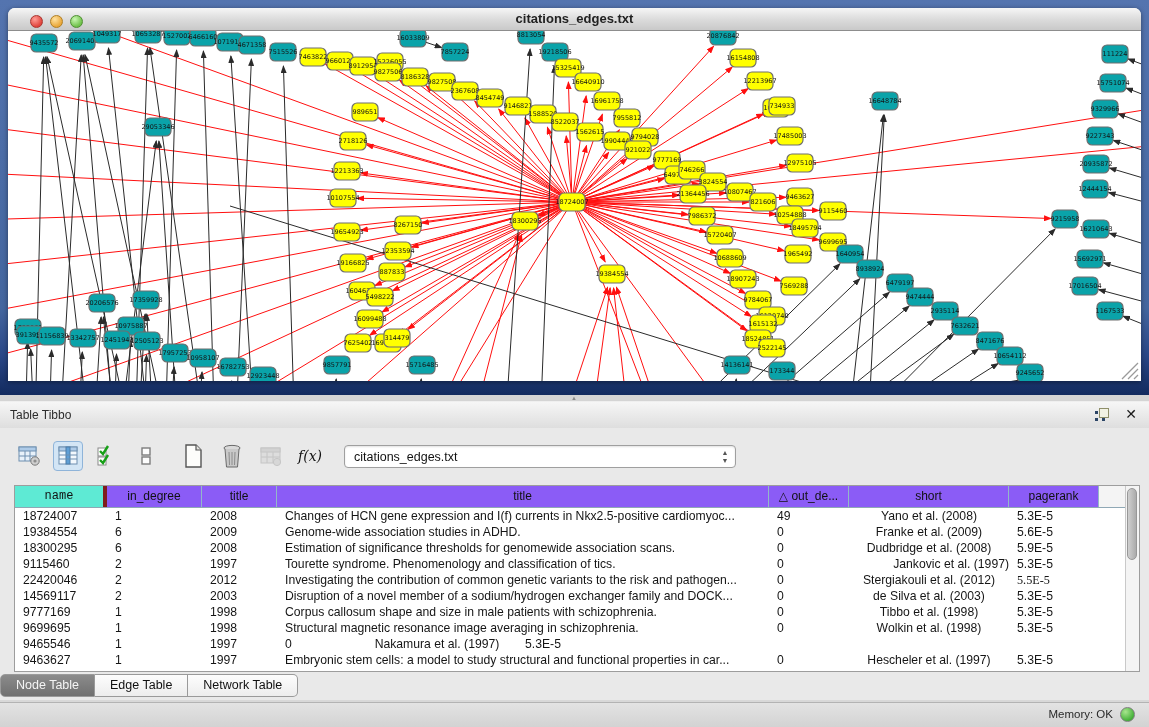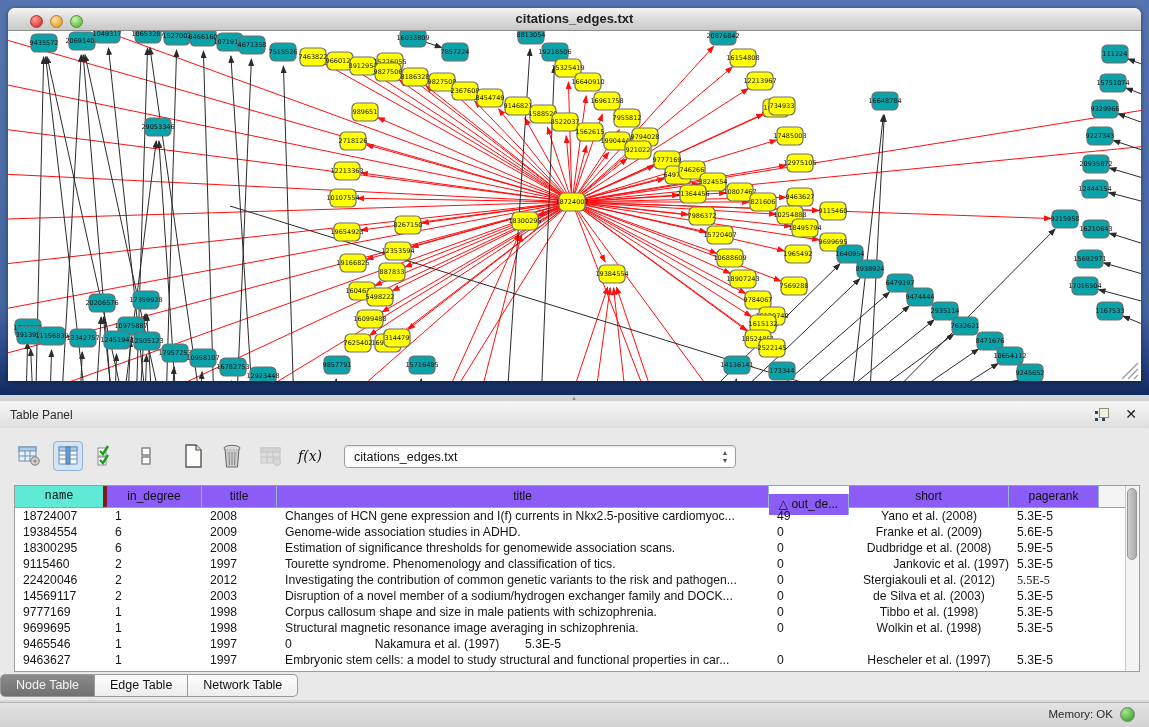--- a/index.html
+++ b/index.html
@@ -776,21 +776,21 @@
       </svg>
     </div>
   </div>
 </div>
 
 <div class="splitter">
     <div class="grip">▲</div>
   </div>
 
 <div class="panel-hdr">
-  <span class="ptitle">Table Panel</span>
+  <span class="ptitle">Table Tibbo</span>
   <span class="float-ic">
       <span class="sq"></span>
       <span class="d1"></span>
       <span class="d2"></span>
       <span class="d3"></span>
     </span>
   <span class="close-ic">✕</span>
 </div>
 
 <div class="panel-body">
@@ -863,21 +863,21 @@
     </div>
   </div>
 </div>
 
 <div class="tbl">
   <div class="thead" id="thead">
       <div class="th gray" style="width: 92px;">name</div>
       <div class="th" style="width: 95px;">in_degree</div>
       <div class="th" style="width: 75px;">title</div>
       <div class="th" style="width: 492px;">title</div>
-      <div class="th" style="width: 80px; margin-top: 8px;">△ out_de...</div>
+      <div class="th" style="width: 80px;">△ out_de...</div>
       <div class="th" style="width: 160px;">short</div>
       <div class="th" style="width: 90px;">pagerank</div>
       <div class="th fill" style="flex: 1 1 0%;"></div>
     </div>
   <div id="tbody">
       <div class="trow">
         <div class="td" style="width: 92px;">18724007</div>
         <div class="td" style="width: 95px;">1</div>
         <div class="td" style="width: 75px;">2008</div>
         <div class="td" style="width: 492px;">Changes of HCN gene expression and I(f) currents in Nkx2.5-positive cardiomyoc...</div>

